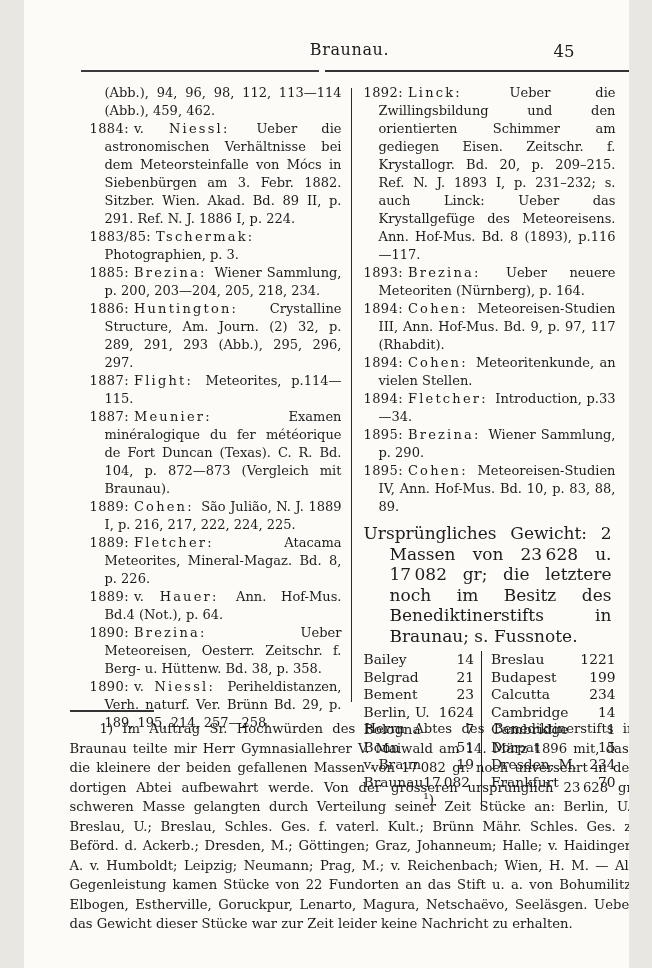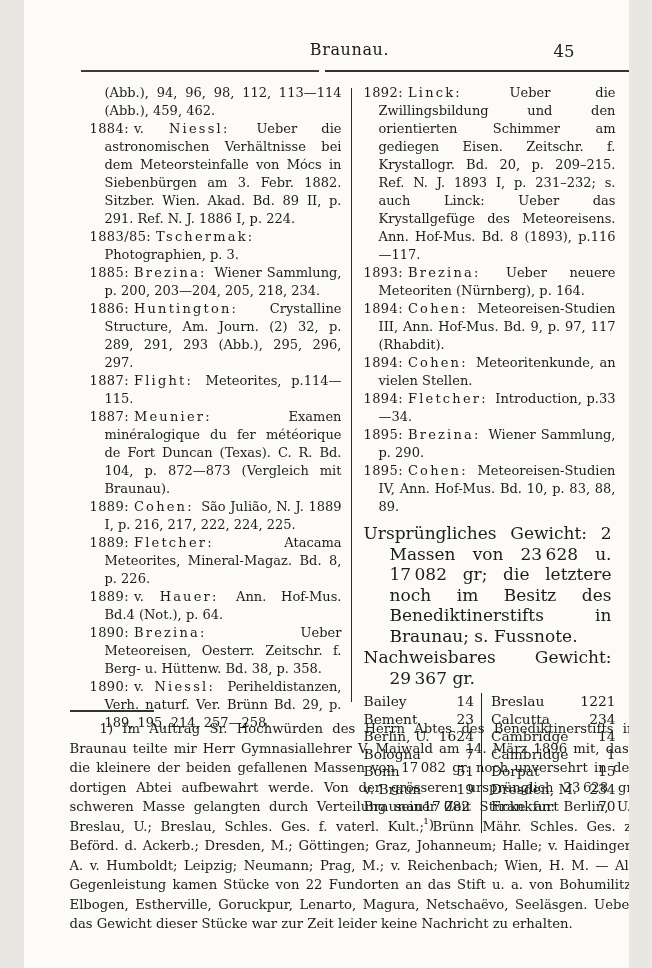--- a/index.html
+++ b/index.html
@@ -105,34 +105,43 @@
   <div class="col-divider"></div>
   <div class="col-right" id="col-right">
       <p class="entry"><span class="year">1892</span><span class="author">Linck</span><span class="colon">:</span> <span class="etext">Ueber die Zwillingsbildung und den orientierten Schimmer am gediegen Eisen. Zeitschr. f. Krystallogr. Bd. 20, p. 209–215. Ref. N. J. 1893 I, p. 231–232; s. auch Linck: Ueber das Krystallgefüge des Meteoreisens. Ann. Hof-Mus. Bd. 8 (1893), p.116—117.</span></p>
       <p class="entry"><span class="year">1893</span><span class="author">Brezina</span><span class="colon">:</span> <span class="etext">Ueber neuere Meteoriten (Nürnberg), p. 164.</span></p>
       <p class="entry"><span class="year">1894</span><span class="author">Cohen</span><span class="colon">:</span> <span class="etext">Meteoreisen-Studien III, Ann. Hof-Mus. Bd. 9, p. 97, 117 (Rhabdit).</span></p>
       <p class="entry"><span class="year">1894</span><span class="author">Cohen</span><span class="colon">:</span> <span class="etext">Meteoritenkunde, an vielen Stellen.</span></p>
       <p class="entry"><span class="year">1894</span><span class="author">Fletcher</span><span class="colon">:</span> <span class="etext">Introduction, p.33—34.</span></p>
       <p class="entry"><span class="year">1895</span><span class="author">Brezina</span><span class="colon">:</span> <span class="etext">Wiener Sammlung, p. 290.</span></p>
       <p class="entry"><span class="year">1895</span><span class="author">Cohen</span><span class="colon">:</span> <span class="etext">Meteoreisen-Studien IV, Ann. Hof-Mus. Bd. 10, p. 83, 88, 89.</span></p>
       <p class="main-par"><span class="lead">Ursprüngliches Gewicht:</span> <span class="ptext">2 Massen von 23 628 u. 17 082 gr; die letztere noch im Besitz des Benediktinerstifts in Braunau; s. Fussnote.</span></p>
-      <p class="main-par tight"><span class="lead">Nachweisbares Gewicht:</span> <span class="ptext">29 367 gr.</span></p>
       <div class="wtable">
         <div class="trow">
           <div class="pair p-left">
             <span class="loc">Bailey</span>
             <span class="wval">14</span>
           </div>
           <div class="pair p-right">
             <span class="loc">Breslau</span>
             <span class="wval">1221</span>
           </div>
         </div>
         <div class="trow">
           <div class="pair p-left">
+            <span class="loc">Belgrad</span>
+            <span class="wval">21</span>
+          </div>
+          <div class="pair p-right">
+            <span class="loc">Budapest</span>
+            <span class="wval">199</span>
+          </div>
+        </div>
+        <div class="trow">
+          <div class="pair p-left">
             <span class="loc">Bement</span>
             <span class="wval">23</span>
           </div>
           <div class="pair p-right">
             <span class="loc">Calcutta</span>
             <span class="wval">234</span>
           </div>
         </div>
         <div class="trow">
           <div class="pair p-left">

